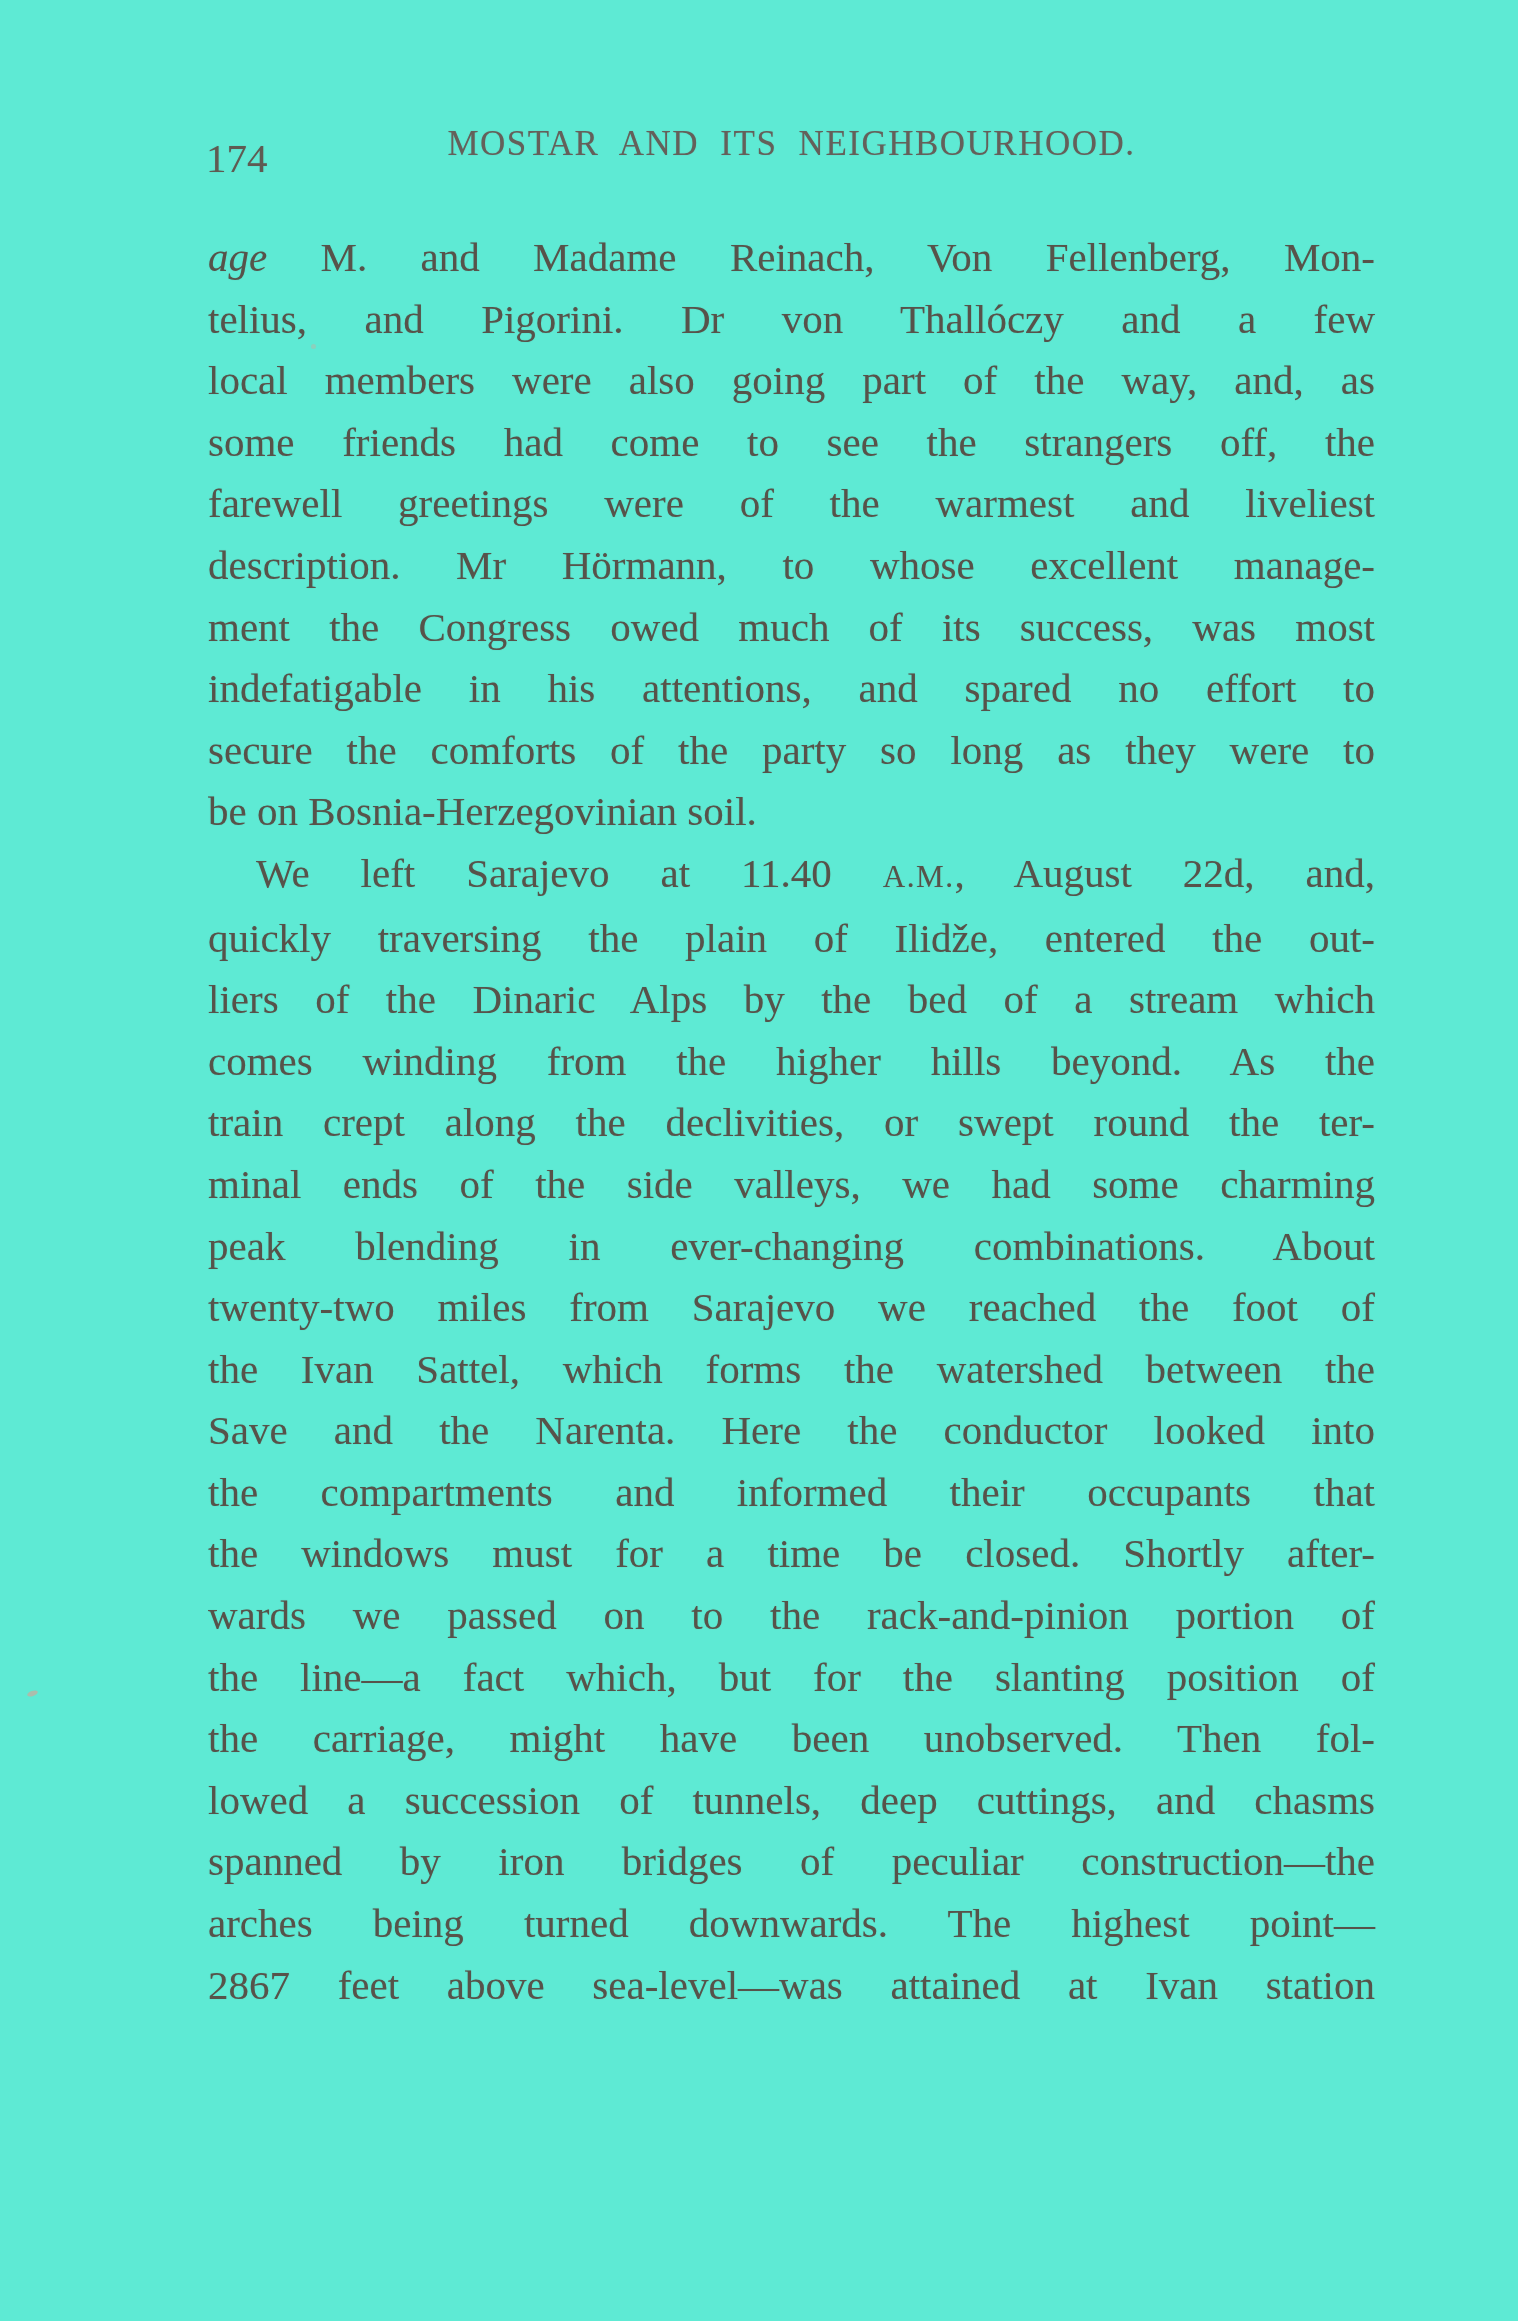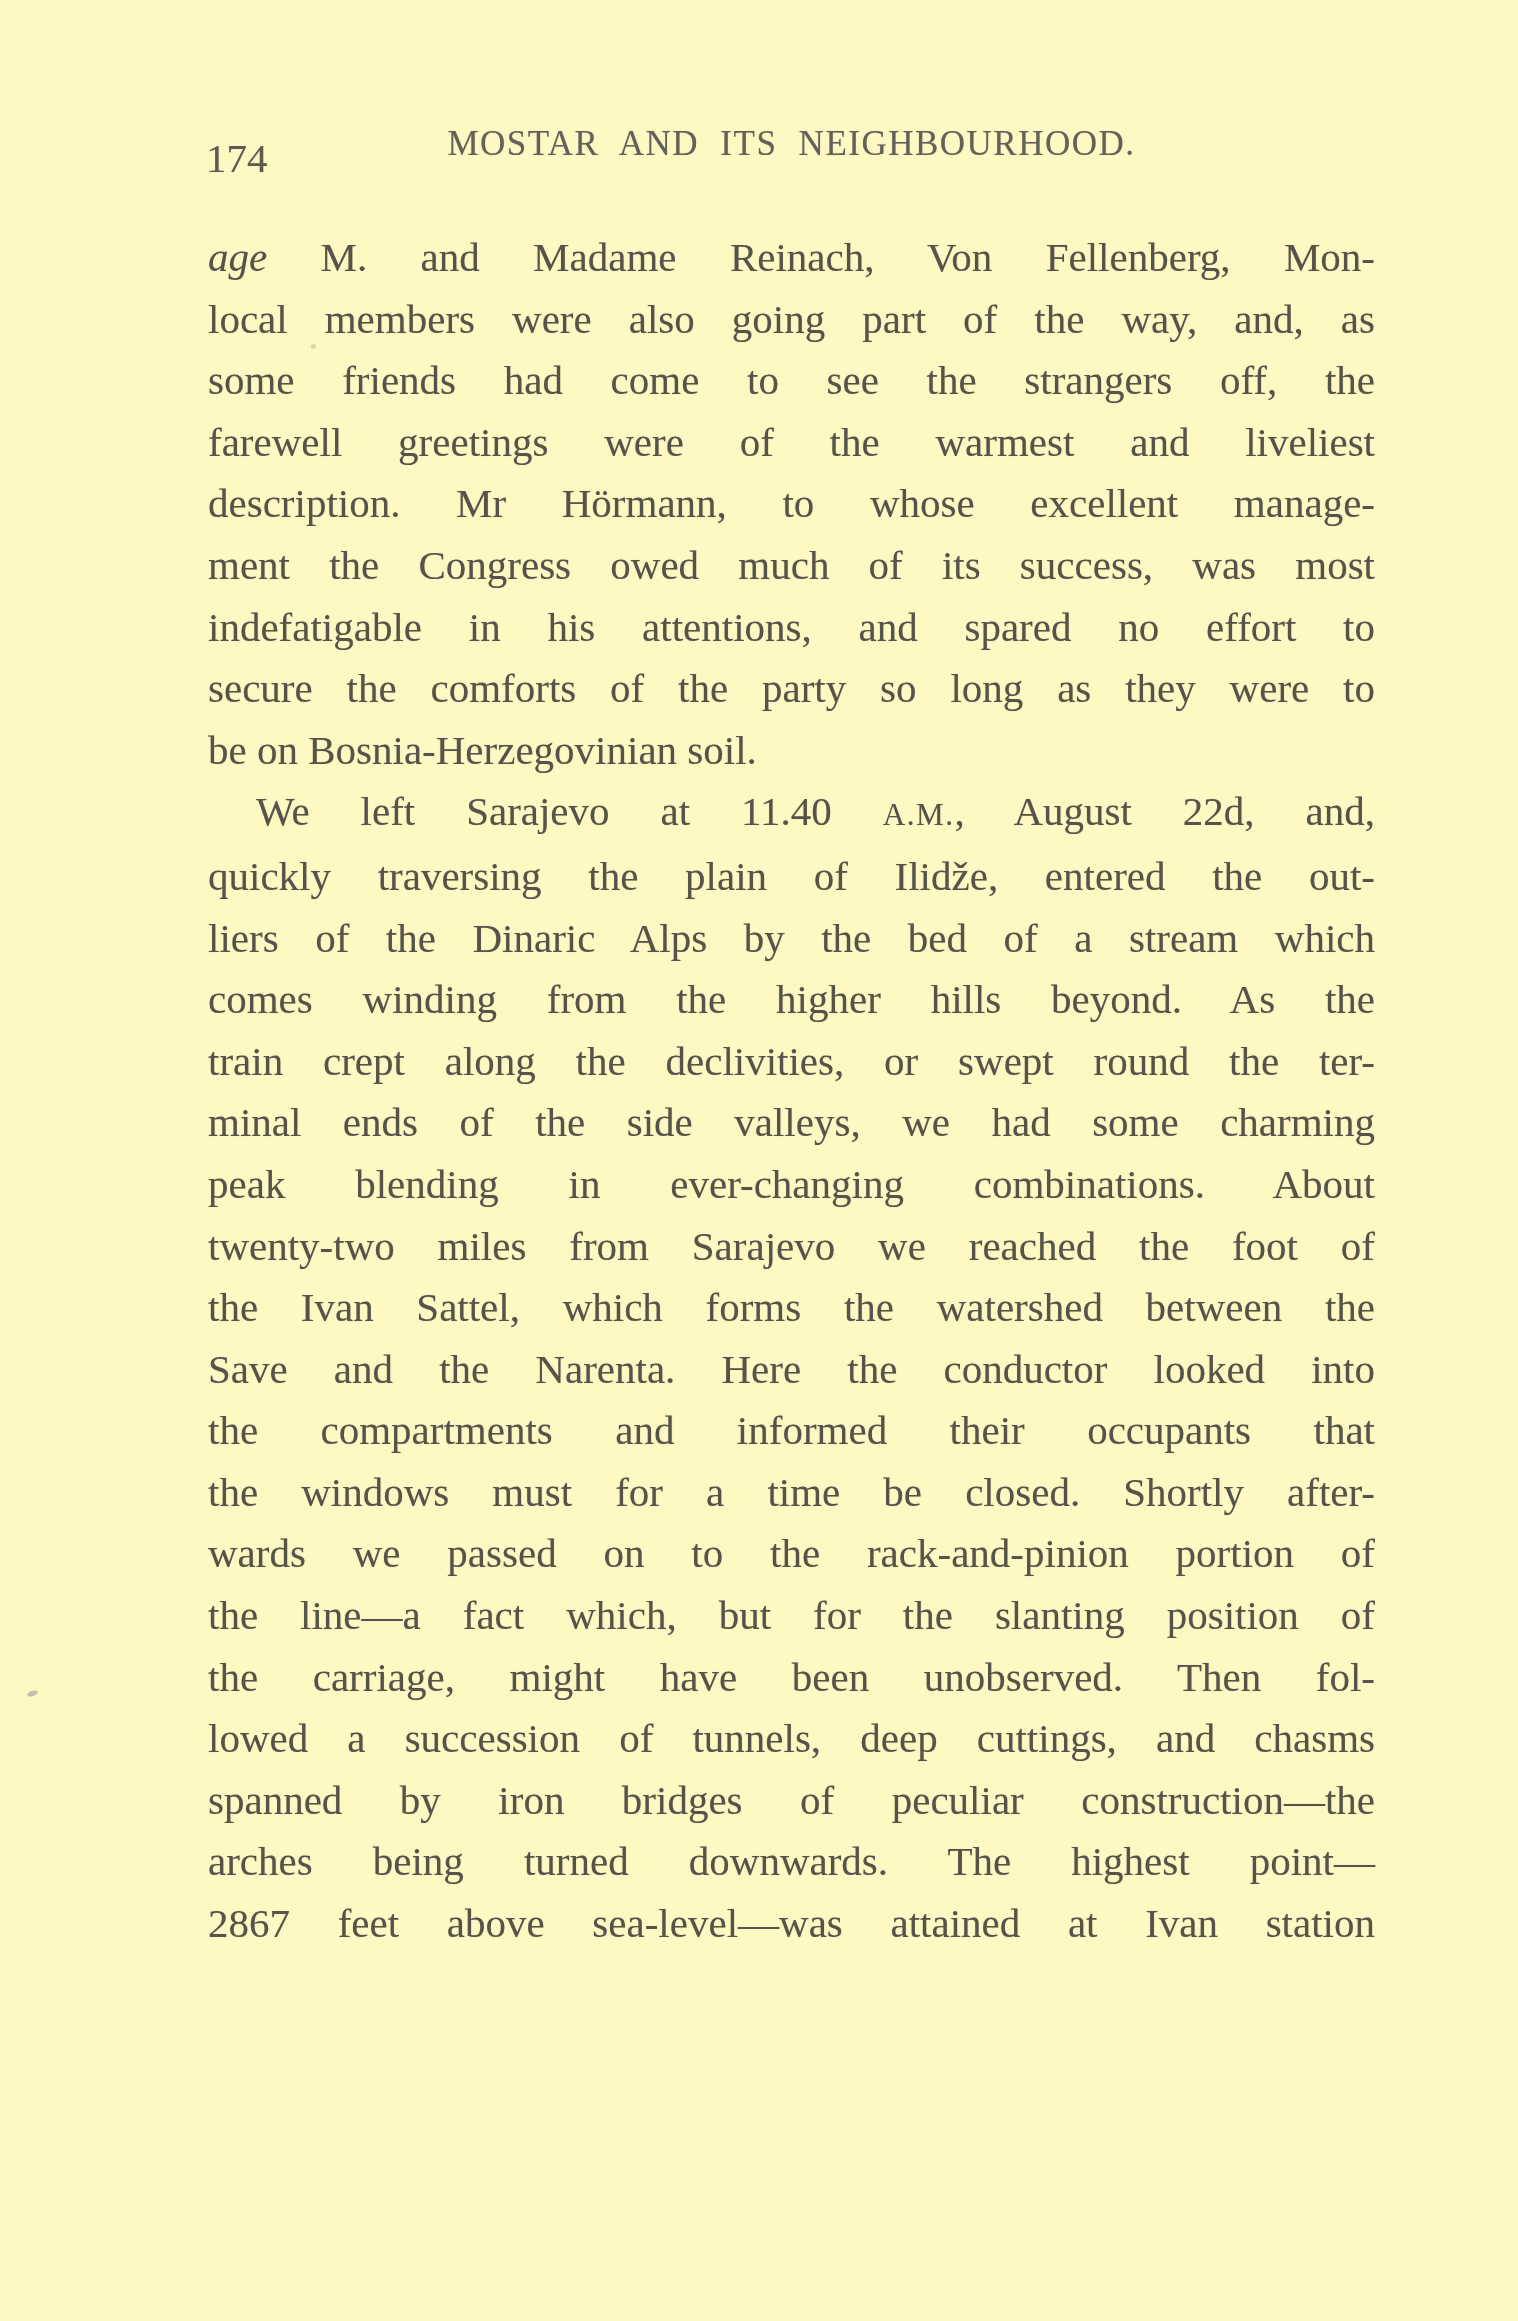--- a/index.html
+++ b/index.html
@@ -1,21 +1,21 @@
 <!DOCTYPE html>
 <html><head>
 <meta charset="utf-8">
 <style>
   html,body{margin:0;padding:0;}
   body{width:1518px;height:2321px;}
   .page{
     position:relative;
     width:1518px;height:2321px;
     background:linear-gradient(155deg,#fefce f0%,#fcf9e6 0%,#fcf9e6 18%,#fbf7df 55%,#faf5da 80%,#fbf7e0 100%);
-    background-color:#fef9c3;
+    background-color:#5eead4;
     font-family:"Liberation Serif", serif;
     overflow:hidden;
   }
   .pagenum{
     position:absolute;left:206px;top:134px;
     font-size:41px;color:#5f5b52;
     text-shadow:0 0 1px rgba(95,91,82,.35);
   }
   .runhead{
     position:absolute;left:208px;top:124px;width:1167px;
@@ -45,20 +45,21 @@
   .speck.s2{left:311px;top:344px;width:5px;height:5px;opacity:.5;}
 </style>
 </head>
 <body>
 
 <div class="page">
   <div class="pagenum">174</div>
   <div class="runhead">MOSTAR AND ITS NEIGHBOURHOOD.</div>
   <div class="bodytext">
       <div class="line"><span class="it">age</span><span> M. and Madame Reinach, Von Fellenberg, Mon-</span></div>
+      <div class="line"><span>telius, and Pigorini.  Dr von Thallóczy and a few</span></div>
       <div class="line"><span>local members were also going part of the way, and, as</span></div>
       <div class="line"><span>some friends had come to see the strangers off, the</span></div>
       <div class="line"><span>farewell greetings were of the warmest and liveliest</span></div>
       <div class="line"><span>description.  Mr Hörmann, to whose excellent manage-</span></div>
       <div class="line"><span>ment the Congress owed much of its success, was most</span></div>
       <div class="line"><span>indefatigable in his attentions, and spared no effort to</span></div>
       <div class="line"><span>secure the comforts of the party so long as they were to</span></div>
       <div class="line flush"><span>be on Bosnia-Herzegovinian soil.</span></div>
       <div class="line indent"><span>We left Sarajevo at 11.40 </span><span class="sc">A.M.</span><span>, August 22d, and,</span></div>
       <div class="line"><span>quickly traversing the plain of Ilidže, entered the out-</span></div>

